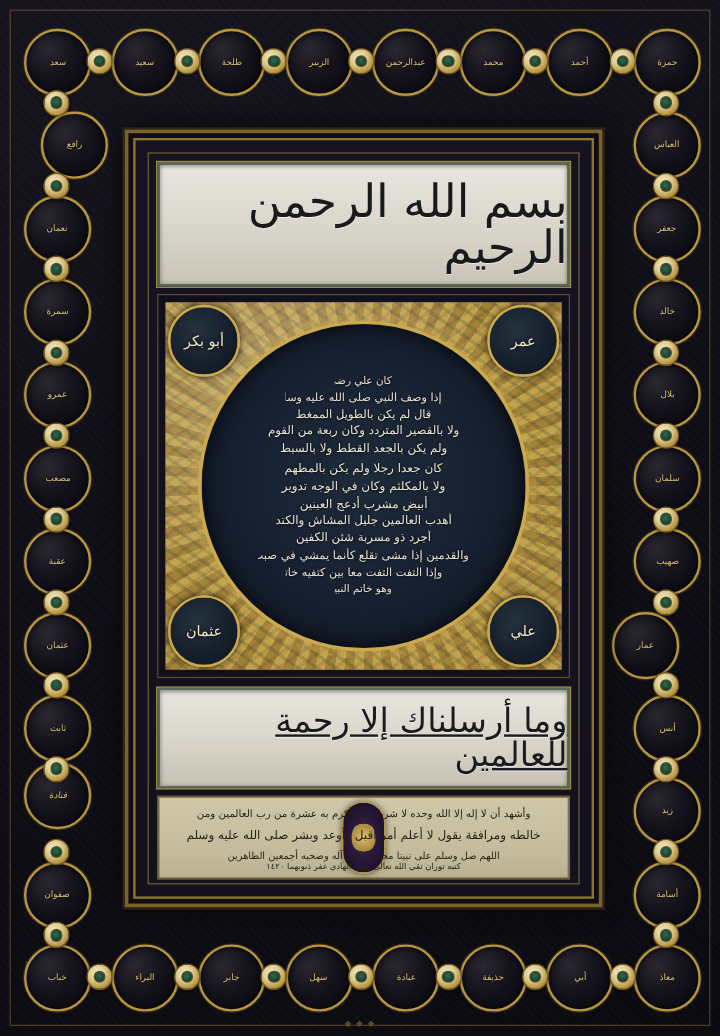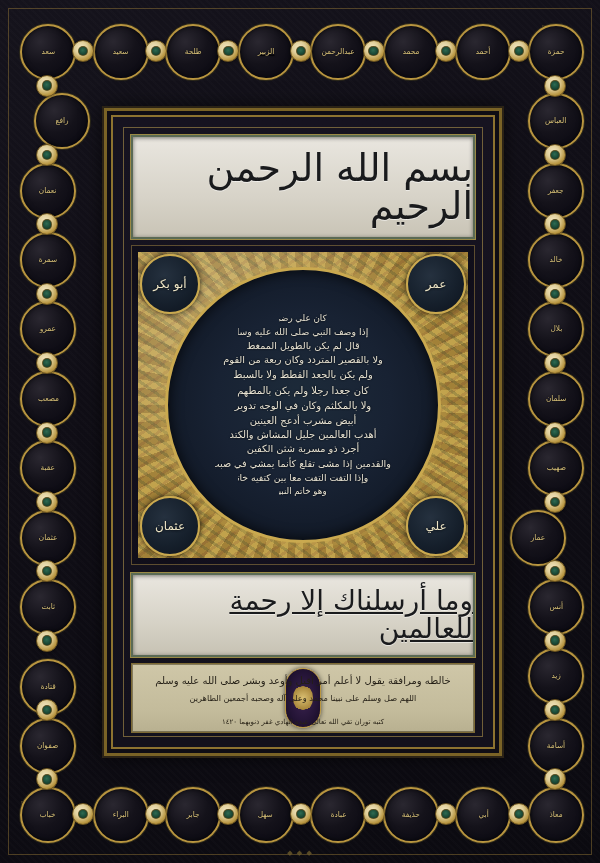--- a/index.html
+++ b/index.html
@@ -322,21 +322,21 @@
       </div>
       <div class="link" style="left: 78.5714px; top: 769px; width: 52px; height: 52px;">
         <span class="name">البراء</span>
       </div>
       <div class="link" style="left: 6px; top: 769px; width: 52px; height: 52px;">
         <span class="name">خباب</span>
       </div>
       <div class="link" style="left: 6px; top: 699.636px; width: 52px; height: 52px;">
         <span class="name">صفوان</span>
       </div>
-      <div class="link" style="left: 6px; top: 641px; width: 52px; height: 52px;">
+      <div class="link" style="left: 6px; top: 617px; width: 52px; height: 52px; font-style: italic;">
         <span class="name">قتادة</span>
       </div>
       <div class="link" style="left: 6px; top: 560.909px; width: 52px; height: 52px;">
         <span class="name">ثابت</span>
       </div>
       <div class="link" style="left: 6px; top: 491.545px; width: 52px; height: 52px;">
         <span class="name">عثمان</span>
       </div>
       <div class="link" style="left: 6px; top: 422.182px; width: 52px; height: 52px;">
         <span class="name">عقبة</span>
@@ -437,20 +437,21 @@
         </div>
       </div>
 
       <div class="cartouche2">
         <div class="arabic">وما أرسلناك إلا رحمة للعالمين</div>
       </div>
 
       <div class="colophon">
         <div class="col-medallion"></div>
         <div class="lines" id="colophon-lines">
+            <div style="font-size: 8.6px;">وأشهد أن لا إله إلا الله وحده لا شريك له  وأكرم به عشرة  من رب العالمين ومن</div>
             <div style="font-size: 10px;">خالطه ومرافقة  يقول لا أعلم أمر أقبل وأوعد وبشر صلى الله عليه وسلم</div>
             <div style="font-size: 8.2px;">اللهم صل وسلم على نبينا محمد وعلى آله وصحبه أجمعين الطاهرين</div>
           </div>
         <div class="sig">كتبه توران تقي الله تعالى عبده الهادي غفر ذنوبهما ١٤٢٠</div>
       </div>
     </div>
   </div>
 
   <div class="bottom-mark">◆ ◆ ◆</div>
 </div>

